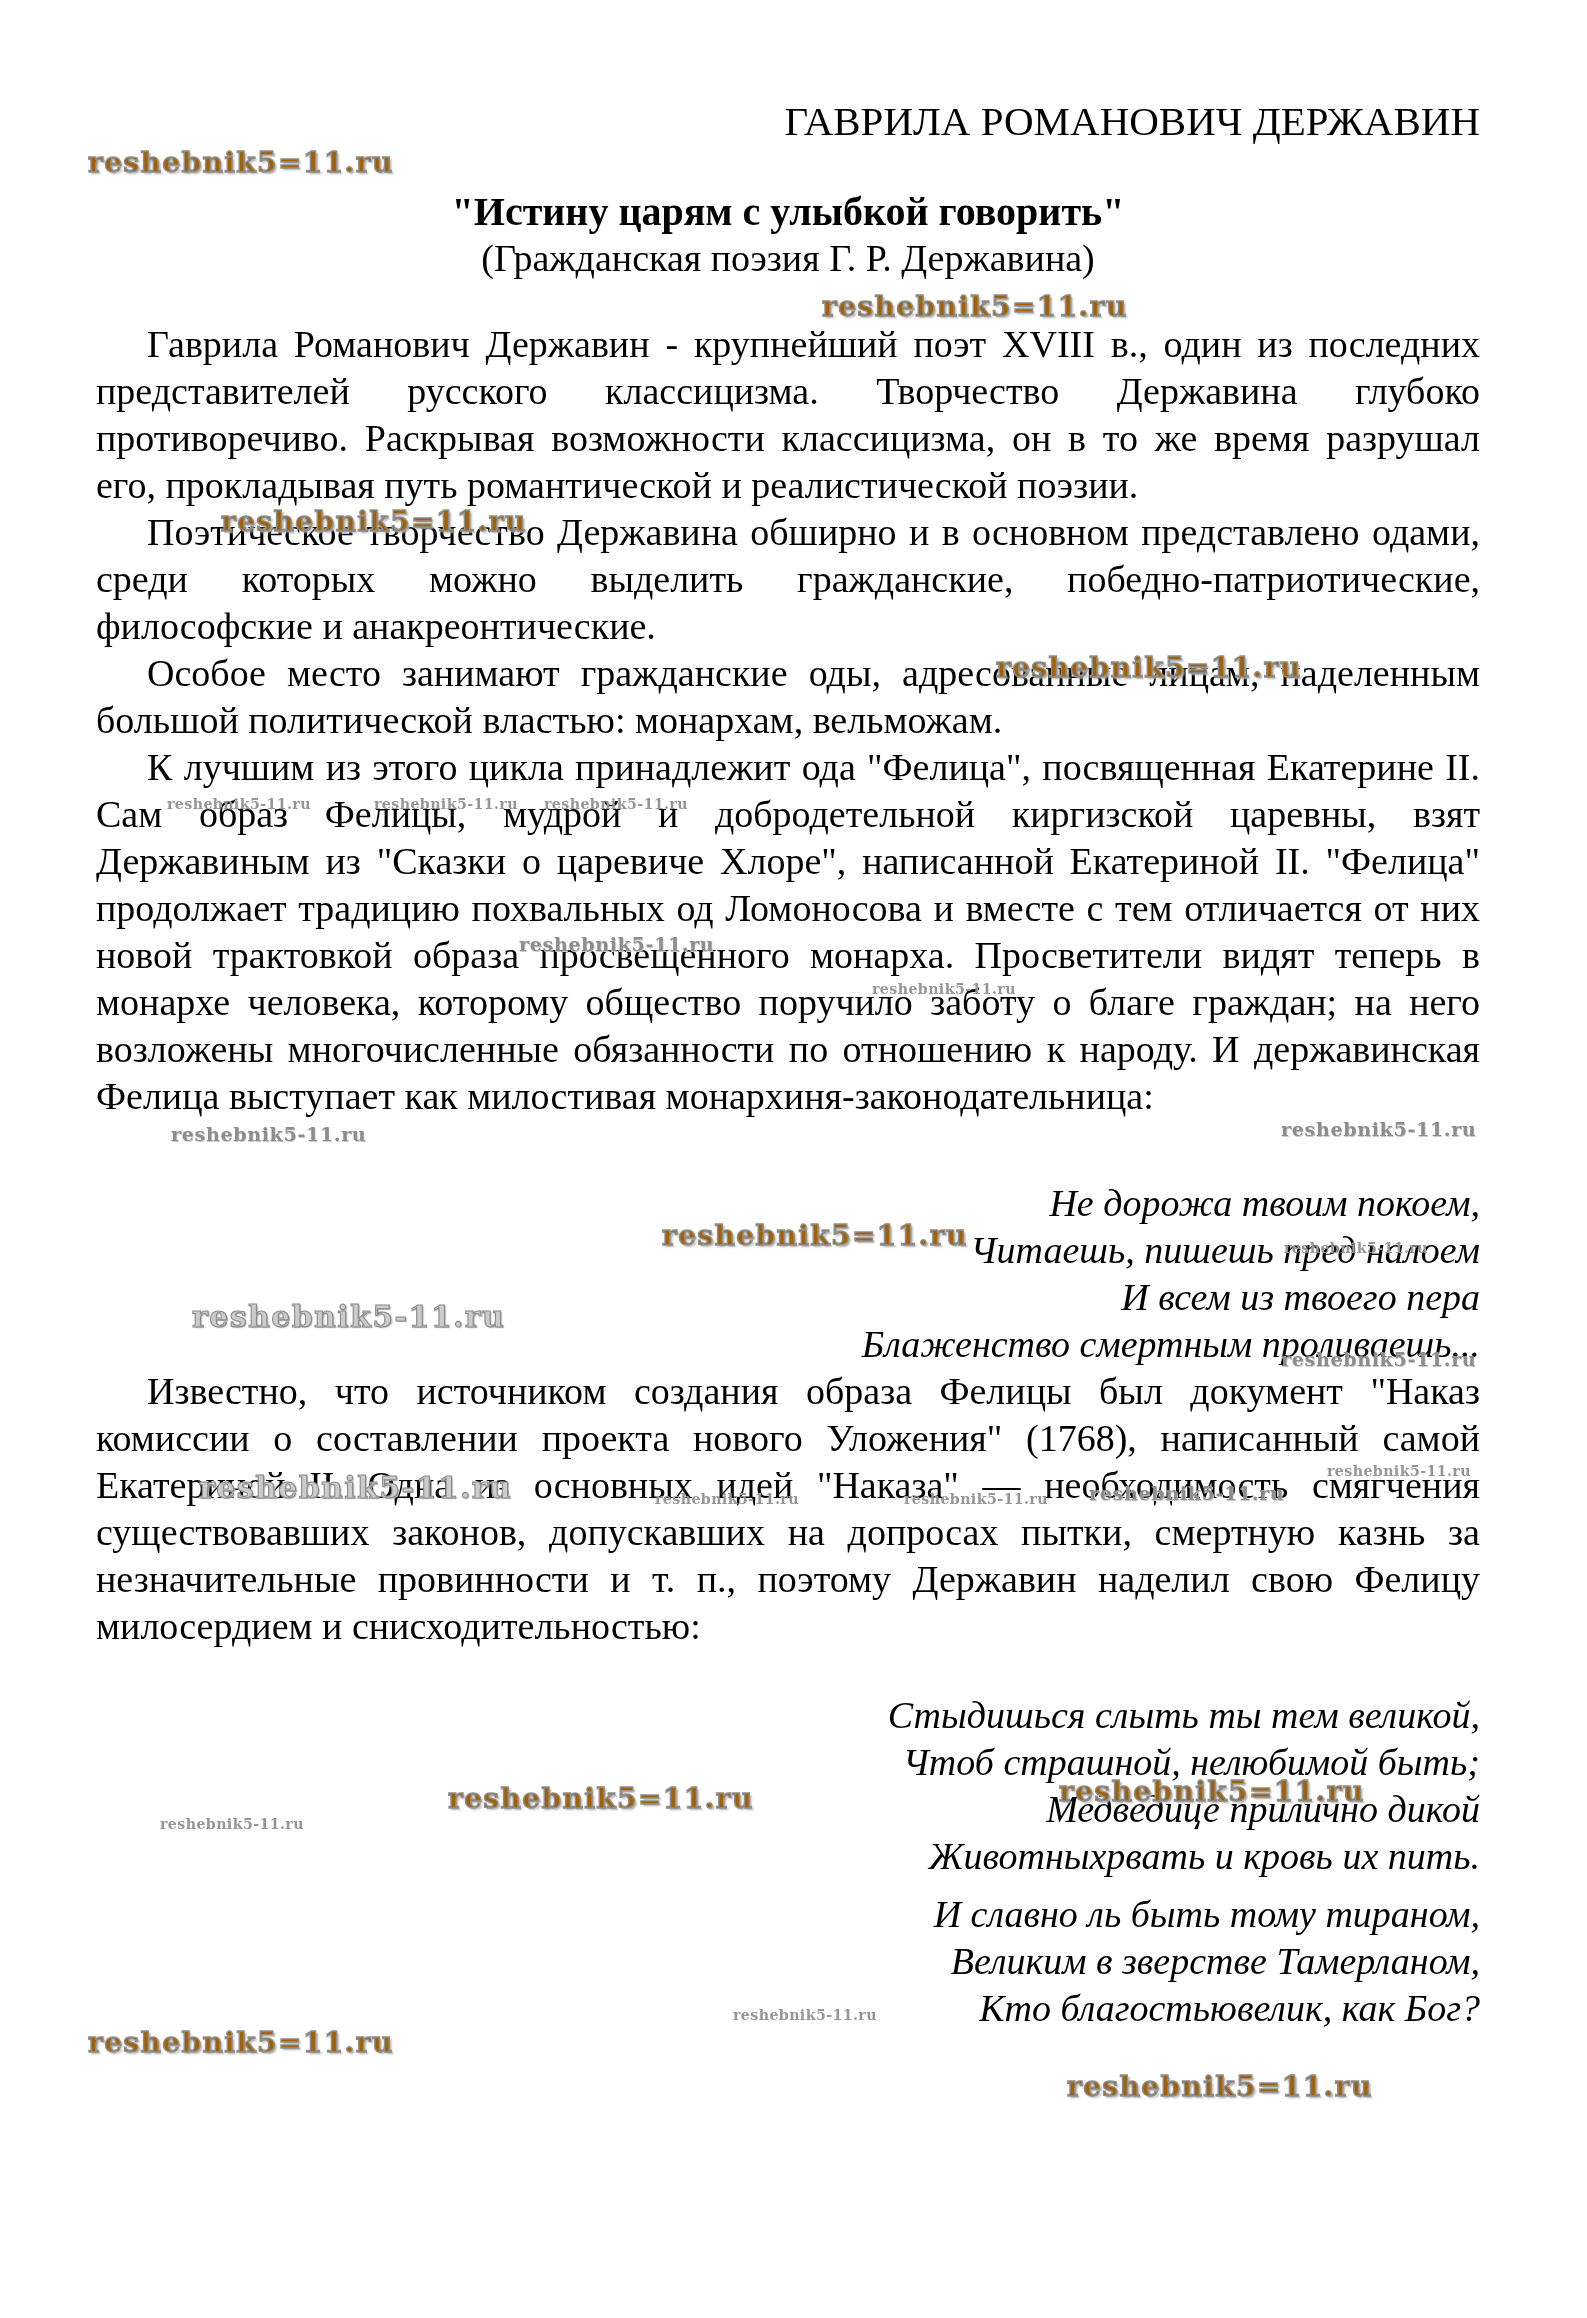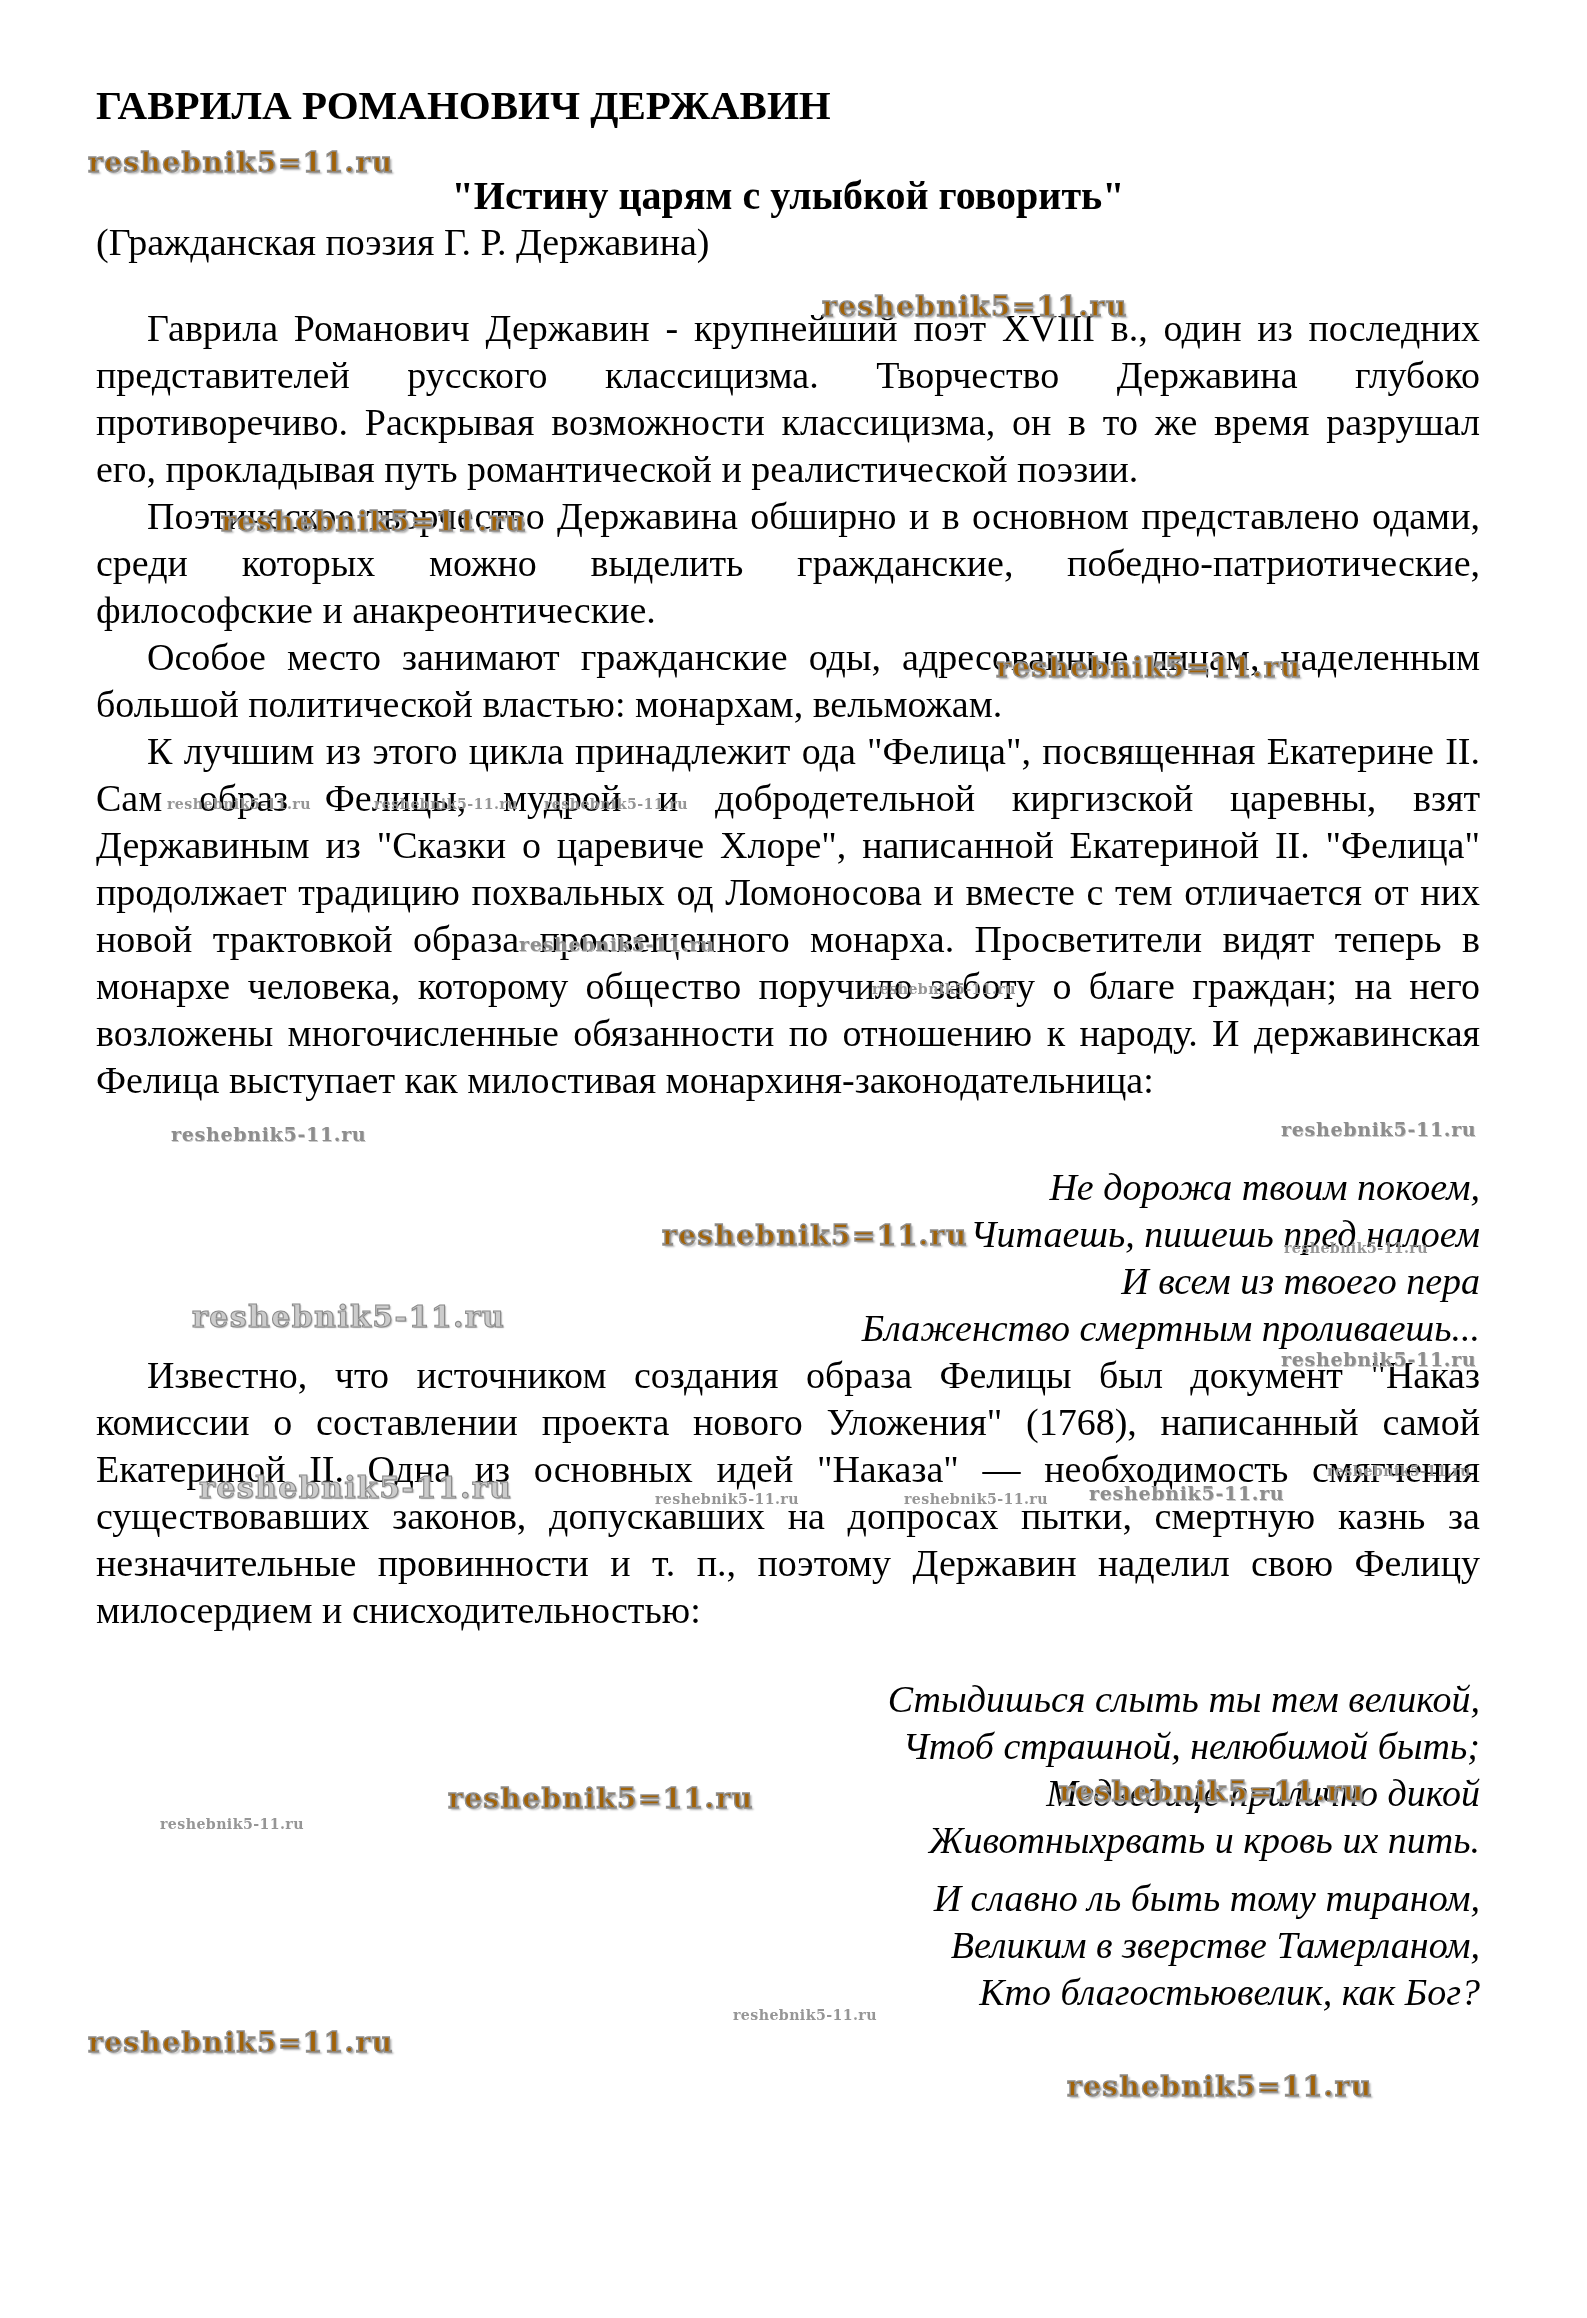--- a/index.html
+++ b/index.html
@@ -14,35 +14,36 @@
     box-sizing: border-box;
     padding: 82px 107px 0 96px;
     background: #ffffff;
     font-family: "Liberation Serif", serif;
     font-size: 38px;
     line-height: 47px;
     color: #000000;
     overflow: hidden;
   }
   .doc-title {
-    margin: 0 0 43px 0;
+    margin: 16px 0 43px 0;
     font-size: 41px;
     line-height: 47px;
-    font-weight: bold;
-    text-align: left;
+    font-weight: normal;
+    text-align: right;
   }
   .doc-subtitle {
     margin: 14.2px 0 0 0;
     font-size: 40px;
     line-height: 47px;
     font-weight: bold;
     text-align: center;
   }
   .doc-subtitle-note {
     margin: 0 0 39px 0;
+    text-align: center;
   }
   p.body-para {
     margin: 0;
     text-align: justify;
     text-indent: 51px;
   }
   .verse {
     font-style: italic;
     text-align: right;
     white-space: pre-line;

